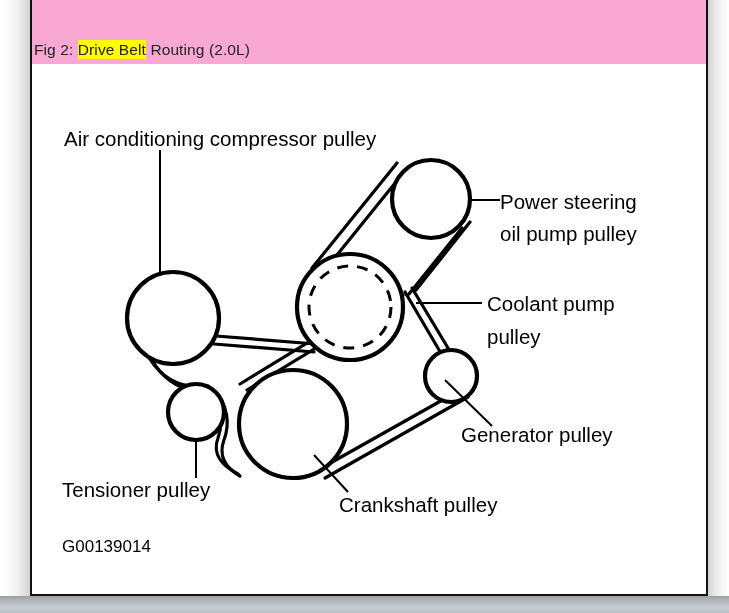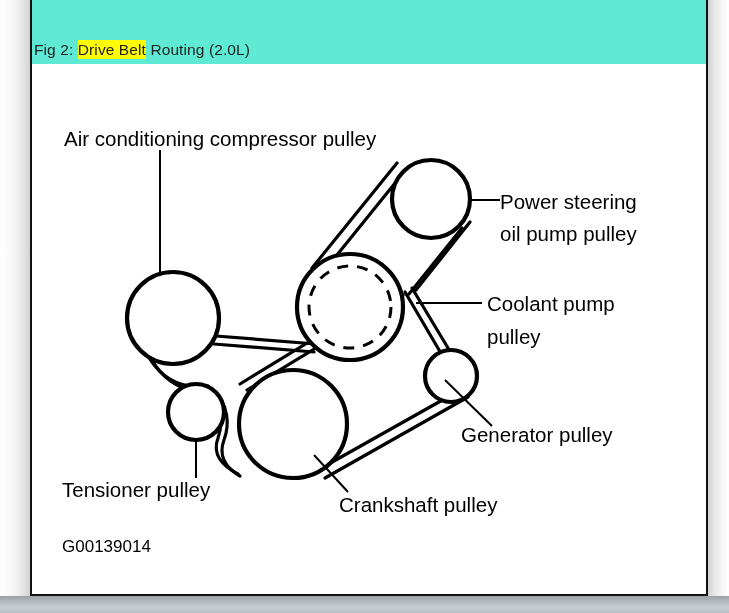--- a/index.html
+++ b/index.html
@@ -58,21 +58,21 @@
     left: 30px; top: 594px;
     width: 678px; height: 2px;
     background: #121212;
   }
 
   
   .caption-band {
     position: absolute;
     left: 32px; top: 0;
     width: 674px; height: 72px;
-    background: #5eead4;
+    background: #f9a8d4;
   }
   .caption-text {
     position: absolute;
     left: 34px;
     top: 41px;
     font-size: 15.5px;
     color: #232323;
     white-space: nowrap;
     letter-spacing: 0.1px;
   }

